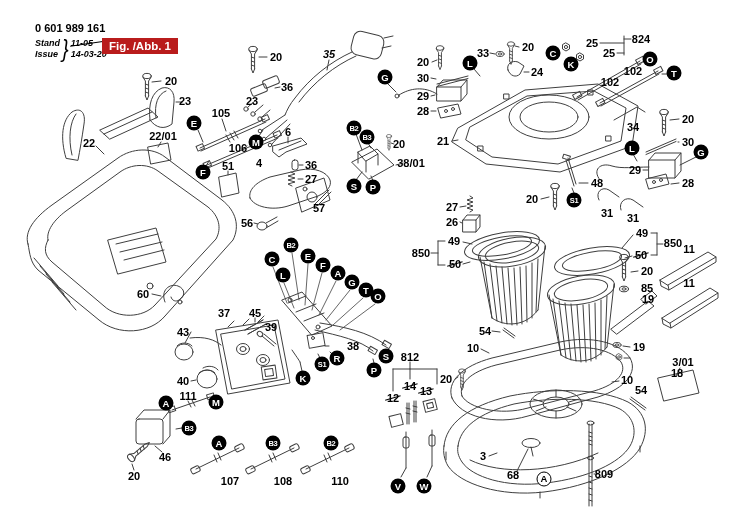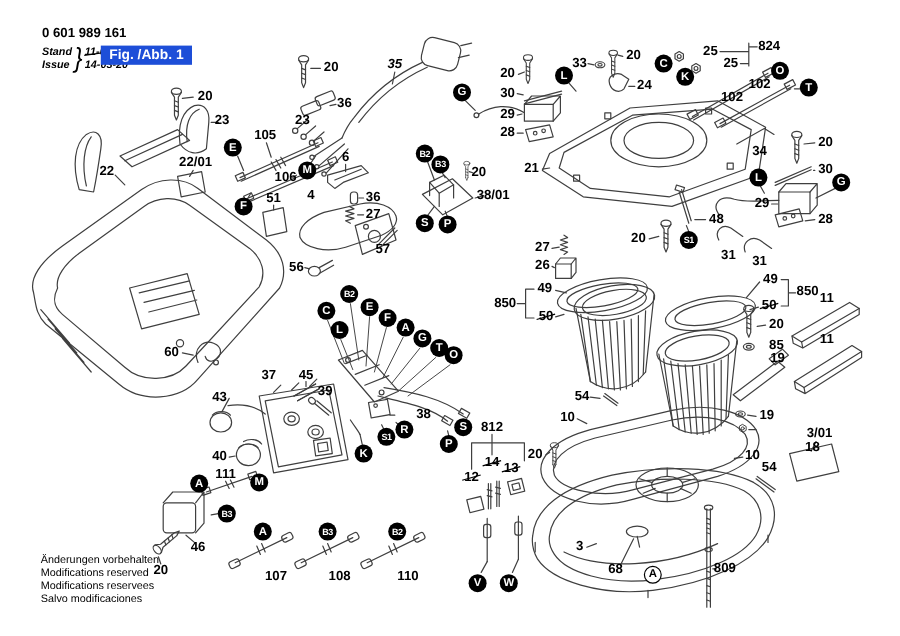--- a/index.html
+++ b/index.html
@@ -5,21 +5,21 @@
   html,body{margin:0;padding:0;background:#fff;}
   #stage{position:relative;width:750px;height:530px;background:#fff;overflow:hidden;
          font-family:"Liberation Sans",sans-serif;color:#000;}
   svg{position:absolute;left:0;top:0;}
   
   #type-number{position:absolute;left:35px;top:22px;font-size:11px;font-weight:bold;white-space:nowrap;}
   #issue-block{position:absolute;left:35px;top:38px;display:flex;align-items:center;gap:2px;font-style:italic;}
   .issue-col{display:flex;flex-direction:column;font-size:9px;font-weight:bold;line-height:11px;}
   .brace{font-size:20px;font-weight:400;transform:scaleY(1.15);line-height:20px;}
   .date-col{display:flex;flex-direction:column;font-size:9px;font-weight:bold;line-height:11px;}
-  #fig-box{position:absolute;left:84px;top:38px;background:#1d4ed8;color:#fff;
+  #fig-box{position:absolute;left:102px;top:38px;background:#b91c1c;color:#fff;
            font-size:11.5px;font-weight:bold;padding:2px 7px;white-space:nowrap;}
   
   #wiring-note{position:absolute;left:45px;top:345px;font-size:11.5px;font-weight:bold;line-height:16px;white-space:nowrap;}
   #mods-note{position:absolute;left:34px;top:461px;font-size:9px;line-height:11px;white-space:nowrap;}
   
   .callout{position:absolute;transform:translate(-50%,-50%);font-size:11px;font-weight:bold;
            white-space:nowrap;line-height:11px;}
   .callout.struck::after{content:"";position:absolute;left:-2px;right:-2px;top:46%;
            border-top:1.3px solid #000;transform:rotate(-16deg);}
   .struck-date{position:relative;display:inline-block;}
@@ -381,26 +381,20 @@
       <span>Issue</span>
     </div>
     <div class="brace">}</div>
     <div class="date-col">
       <span class="struck-date">11-05</span>
       <span>14-03-20</span>
     </div>
   </div>
   <div id="fig-box">Fig. /Abb. 1</div>
 
-  <div id="mods-note">
-    <div>Änderungen vorbehalten</div>
-    <div>Modifications reserved</div>
-    <div>Modifications reservees</div>
-    <div>Salvo modificaciones</div>
-  </div>
 
   <div id="callout-layer">
       <span class="callout" style="left: 171px; top: 81px;">20</span>
       <span class="callout" style="left: 185px; top: 101px;">23</span>
       <span class="callout" style="left: 89px; top: 143px;">22</span>
       <span class="callout" style="left: 163px; top: 136px;">22/01</span>
       <span class="callout" style="left: 221px; top: 113px;">105</span>
       <span class="callout" style="left: 238px; top: 148px;">106</span>
       <span class="callout" style="left: 252px; top: 101px;">23</span>
       <span class="callout" style="left: 287px; top: 87px;">36</span>

